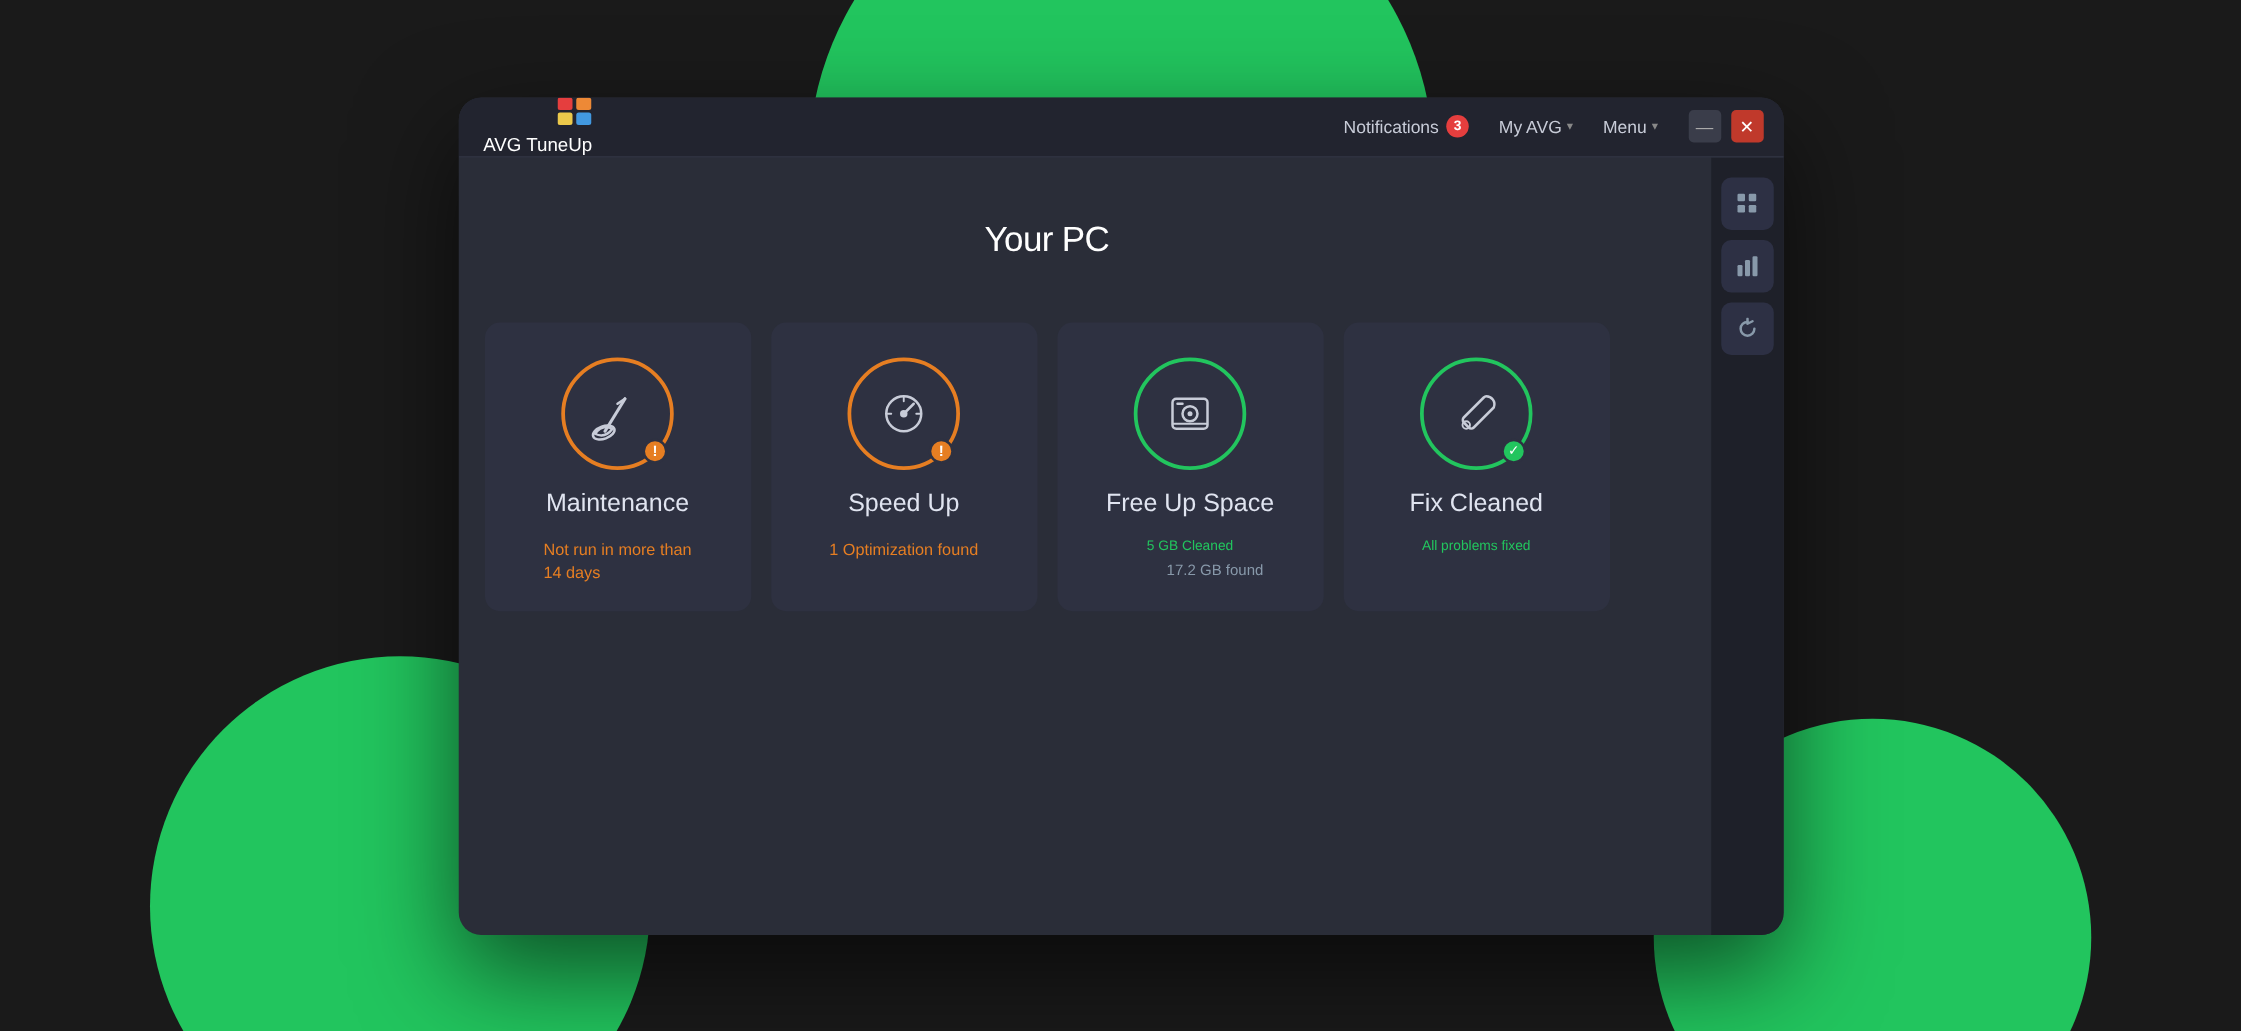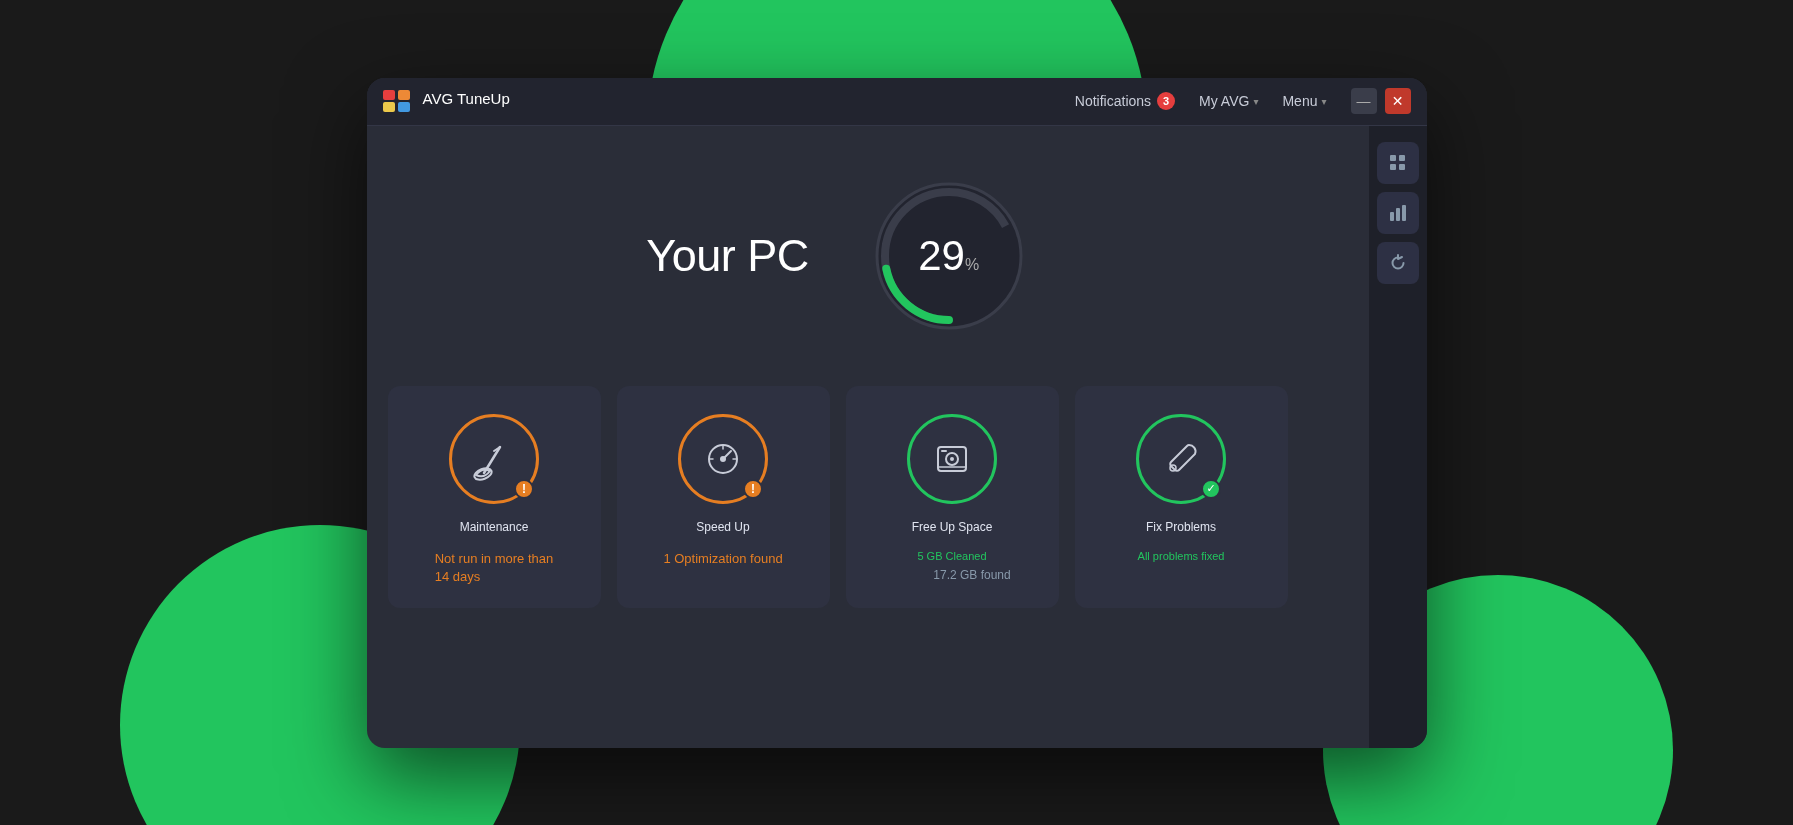--- a/index.html
+++ b/index.html
@@ -67,22 +67,23 @@
       background: #22242f;
       height: 48px;
       display: flex;
       align-items: center;
       padding: 0 16px;
       flex-shrink: 0;
       border-bottom: 1px solid #333646;
     }
     .titlebar-logo {
       display: flex;
-      align-items: flex-start;
+      align-items: flex-end;
       gap: 8px;
+      flex-direction: column;
     }
     .titlebar-appname {
       color: #ffffff;
       font-size: 15px;
       font-weight: 500;
       margin-left: 4px;
     }
     .titlebar-spacer { flex: 1; }
     .titlebar-nav {
       display: flex;
@@ -196,21 +197,21 @@
     .pc-status {
       display: flex;
       align-items: center;
       justify-content: center;
       gap: 60px;
       margin-top: 30px;
       margin-bottom: 50px;
       width: 100%;
     }
     .pc-label {
-      font-size: 45px;
+      font-size: 28px;
       font-weight: 300;
       color: #ffffff;
       letter-spacing: -0.5px;
     }
     .circle-gauge {
       position: relative;
       width: 160px;
       height: 160px;
     }
     .circle-gauge svg {
@@ -311,21 +312,21 @@
       background: #22c55e;
       border-radius: 50%;
       display: flex;
       align-items: center;
       justify-content: center;
       color: #fff;
       font-size: 11px;
       border: 2px solid #2e3141;
     }
     .card-title {
-      font-size: 12px;
+      font-size: 20px;
       color: #e0e4f0;
       font-weight: 400;
       text-align: center;
     }
     .card-status-warning {
       font-size: 13px;
       color: #e67e22;
       text-align: left;
       line-height: 1.4;
     }
@@ -411,34 +412,20 @@
           <polyline points="9,1 9,5 13,3" fill="none" stroke="#8899aa" stroke-width="2" stroke-linecap="round" stroke-linejoin="round"></polyline>
         </svg>
       </button>
     </div>
 
     <div class="center-area">
 
       <div class="pc-status">
         <span class="pc-label">Your PC</span>
 
-        <div class="circle-gauge">
-          <svg width="160" height="160" viewBox="0 0 160 160">
-
-            <circle cx="80" cy="80" r="72" fill="#22242f" stroke="#3a3d4a" stroke-width="3"></circle>
-
-            <circle class="gauge-bg" cx="80" cy="80" r="64" stroke-dasharray="270 360" stroke-dashoffset="0" stroke="#3a3d4a" stroke-width="8" fill="none" style="transform-origin:80px 80px; transform:rotate(-135deg)"></circle>
-
-            <circle class="gauge-fill" cx="80" cy="80" r="64" stroke-dasharray="87.5 314.7" stroke-dashoffset="0" stroke="#22c55e" stroke-width="8" fill="none" stroke-linecap="round" style="transform-origin:80px 80px; transform:rotate(-135deg)"></circle>
-          </svg>
-          <div class="gauge-center-text">
-            <span class="gauge-number">29</span>
-            <span class="gauge-percent">%</span>
-          </div>
-        </div>
 
       </div>
 
       <div class="cards-row">
 
         <div class="card">
           <div class="card-icon-ring">
             <svg width="44" height="44" viewBox="0 0 44 44" fill="none">
 
               <line x1="12" y1="36" x2="28" y2="10" stroke="#c8ccd8" stroke-width="2.5" stroke-linecap="round"></line>
@@ -495,21 +482,21 @@
 
         <div class="card">
           <div class="card-icon-ring green-ring">
             <svg width="44" height="44" viewBox="0 0 44 44" fill="none">
 
               <path d="M30 8 C34 8 38 12 36 17 L20 33 C19 34 17 34 16 33 L12 29 C11 28 11 26 12 25 L28 9 C29 8 29 8 30 8Z" stroke="#c8ccd8" stroke-width="2" fill="none"></path>
               <circle cx="14" cy="31" r="3" stroke="#c8ccd8" stroke-width="1.5" fill="none"></circle>
             </svg>
             <div class="success-badge">✓</div>
           </div>
-          <div class="card-title">Fix Problems</div>
+          <div class="card-title">Fix Cleaned</div>
           <div class="card-status-green">
             <span>All problems fixed</span>
           </div>
         </div>
 
       </div>
     </div>
 
   </div>
 </div>

